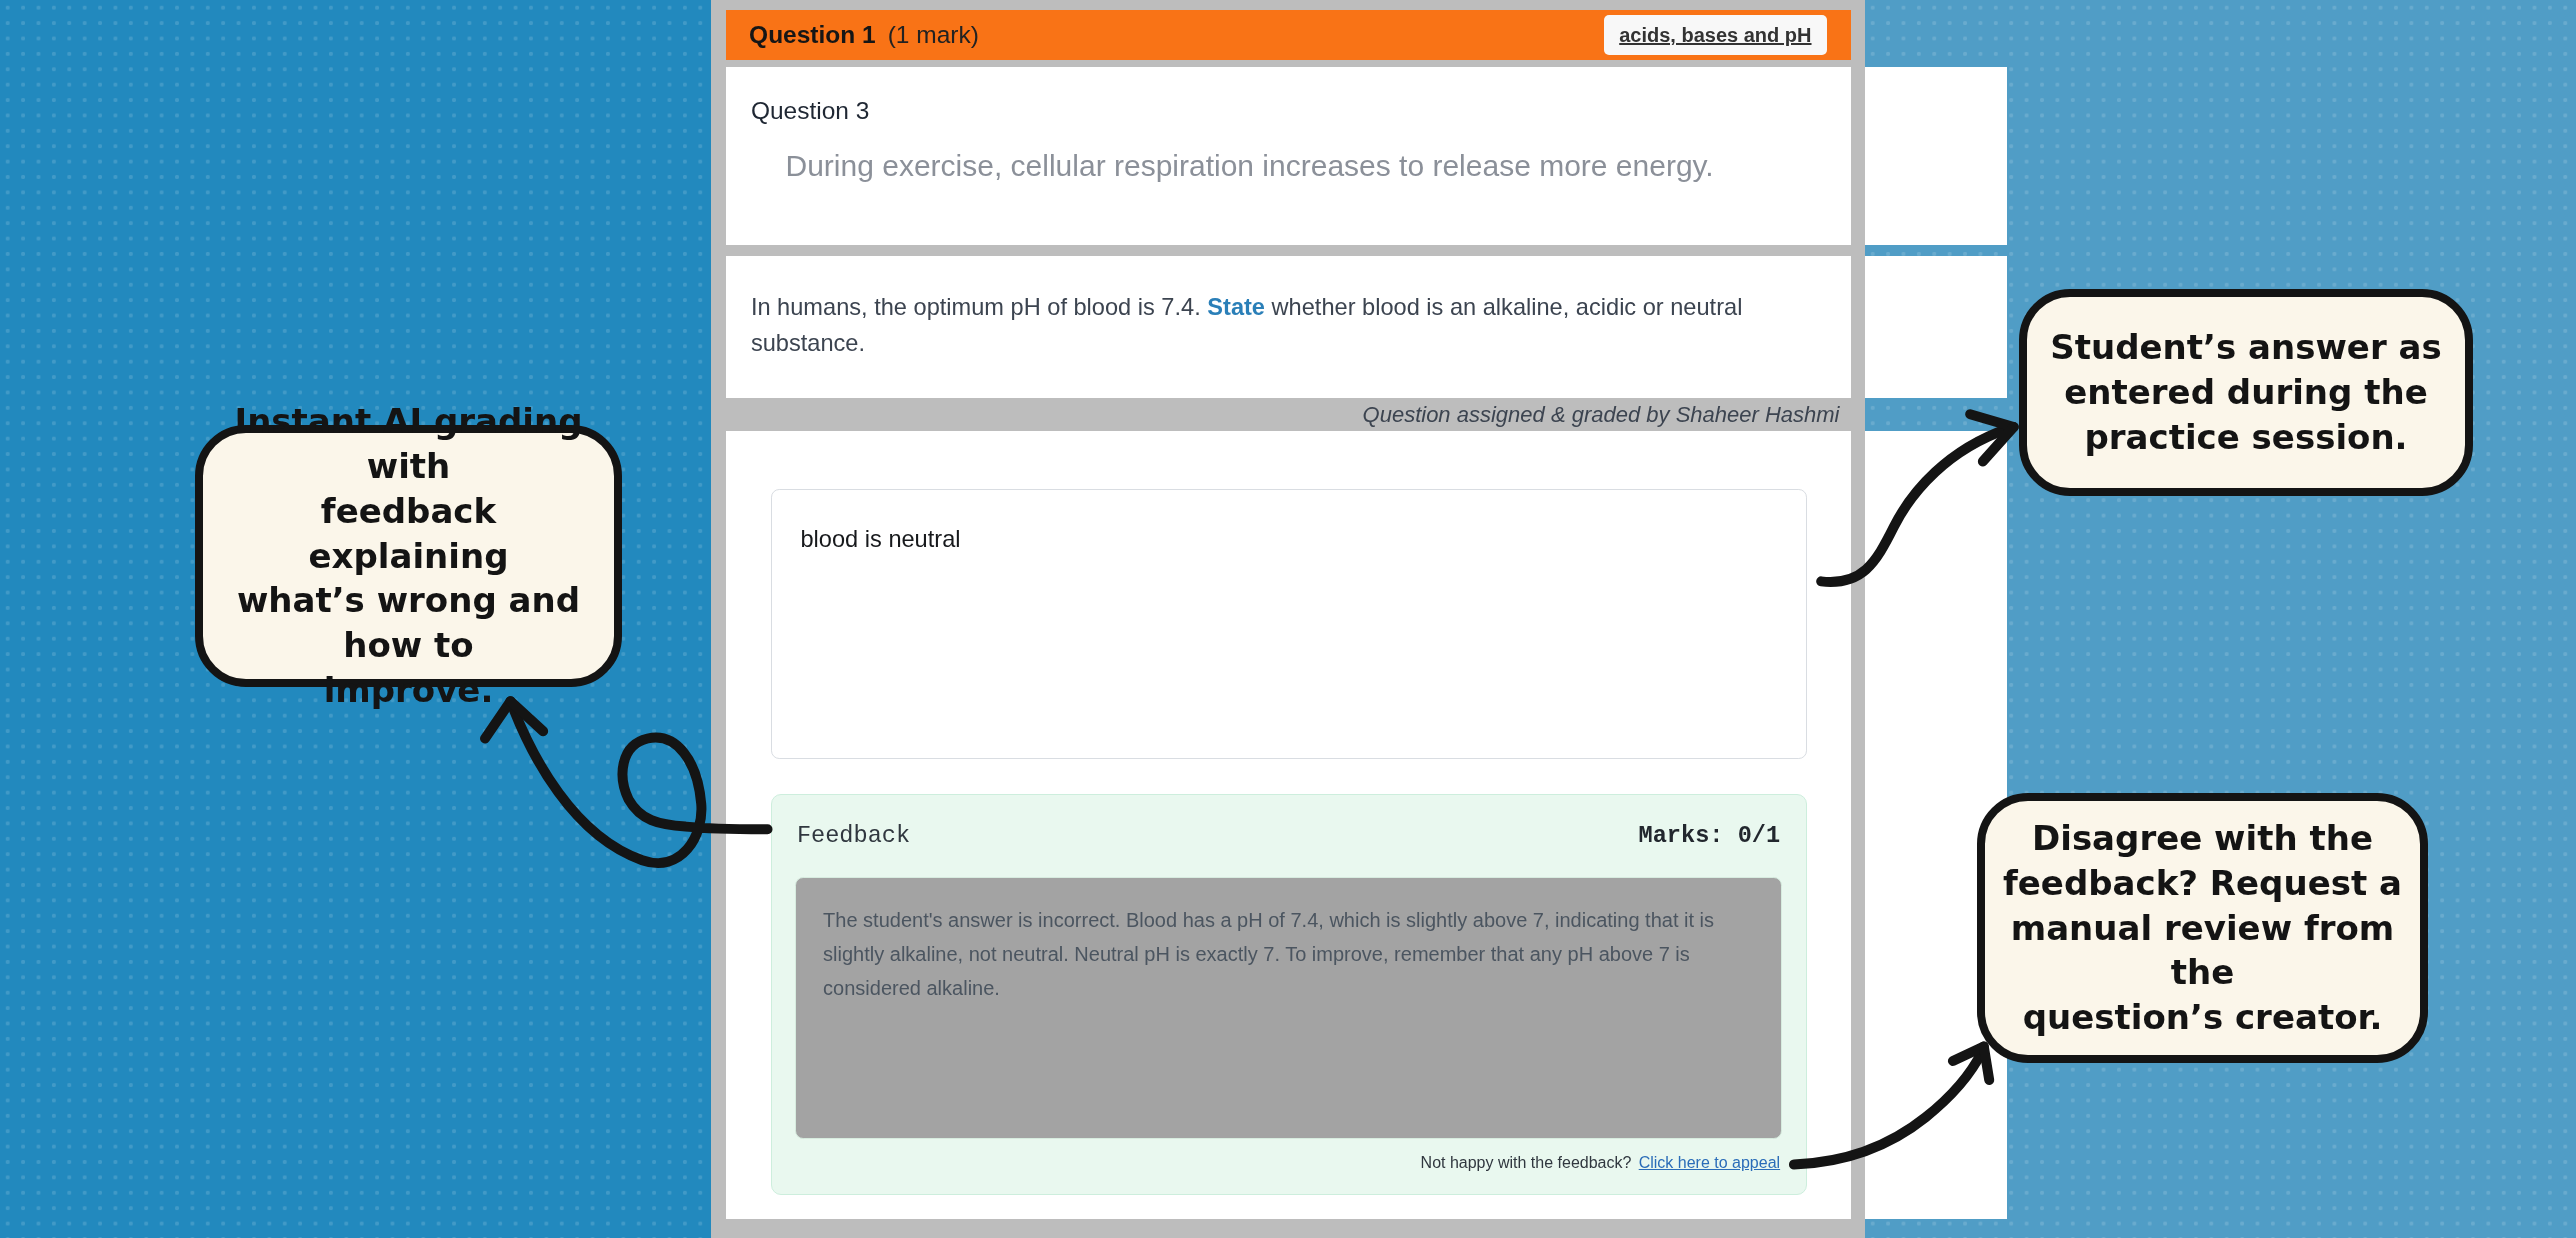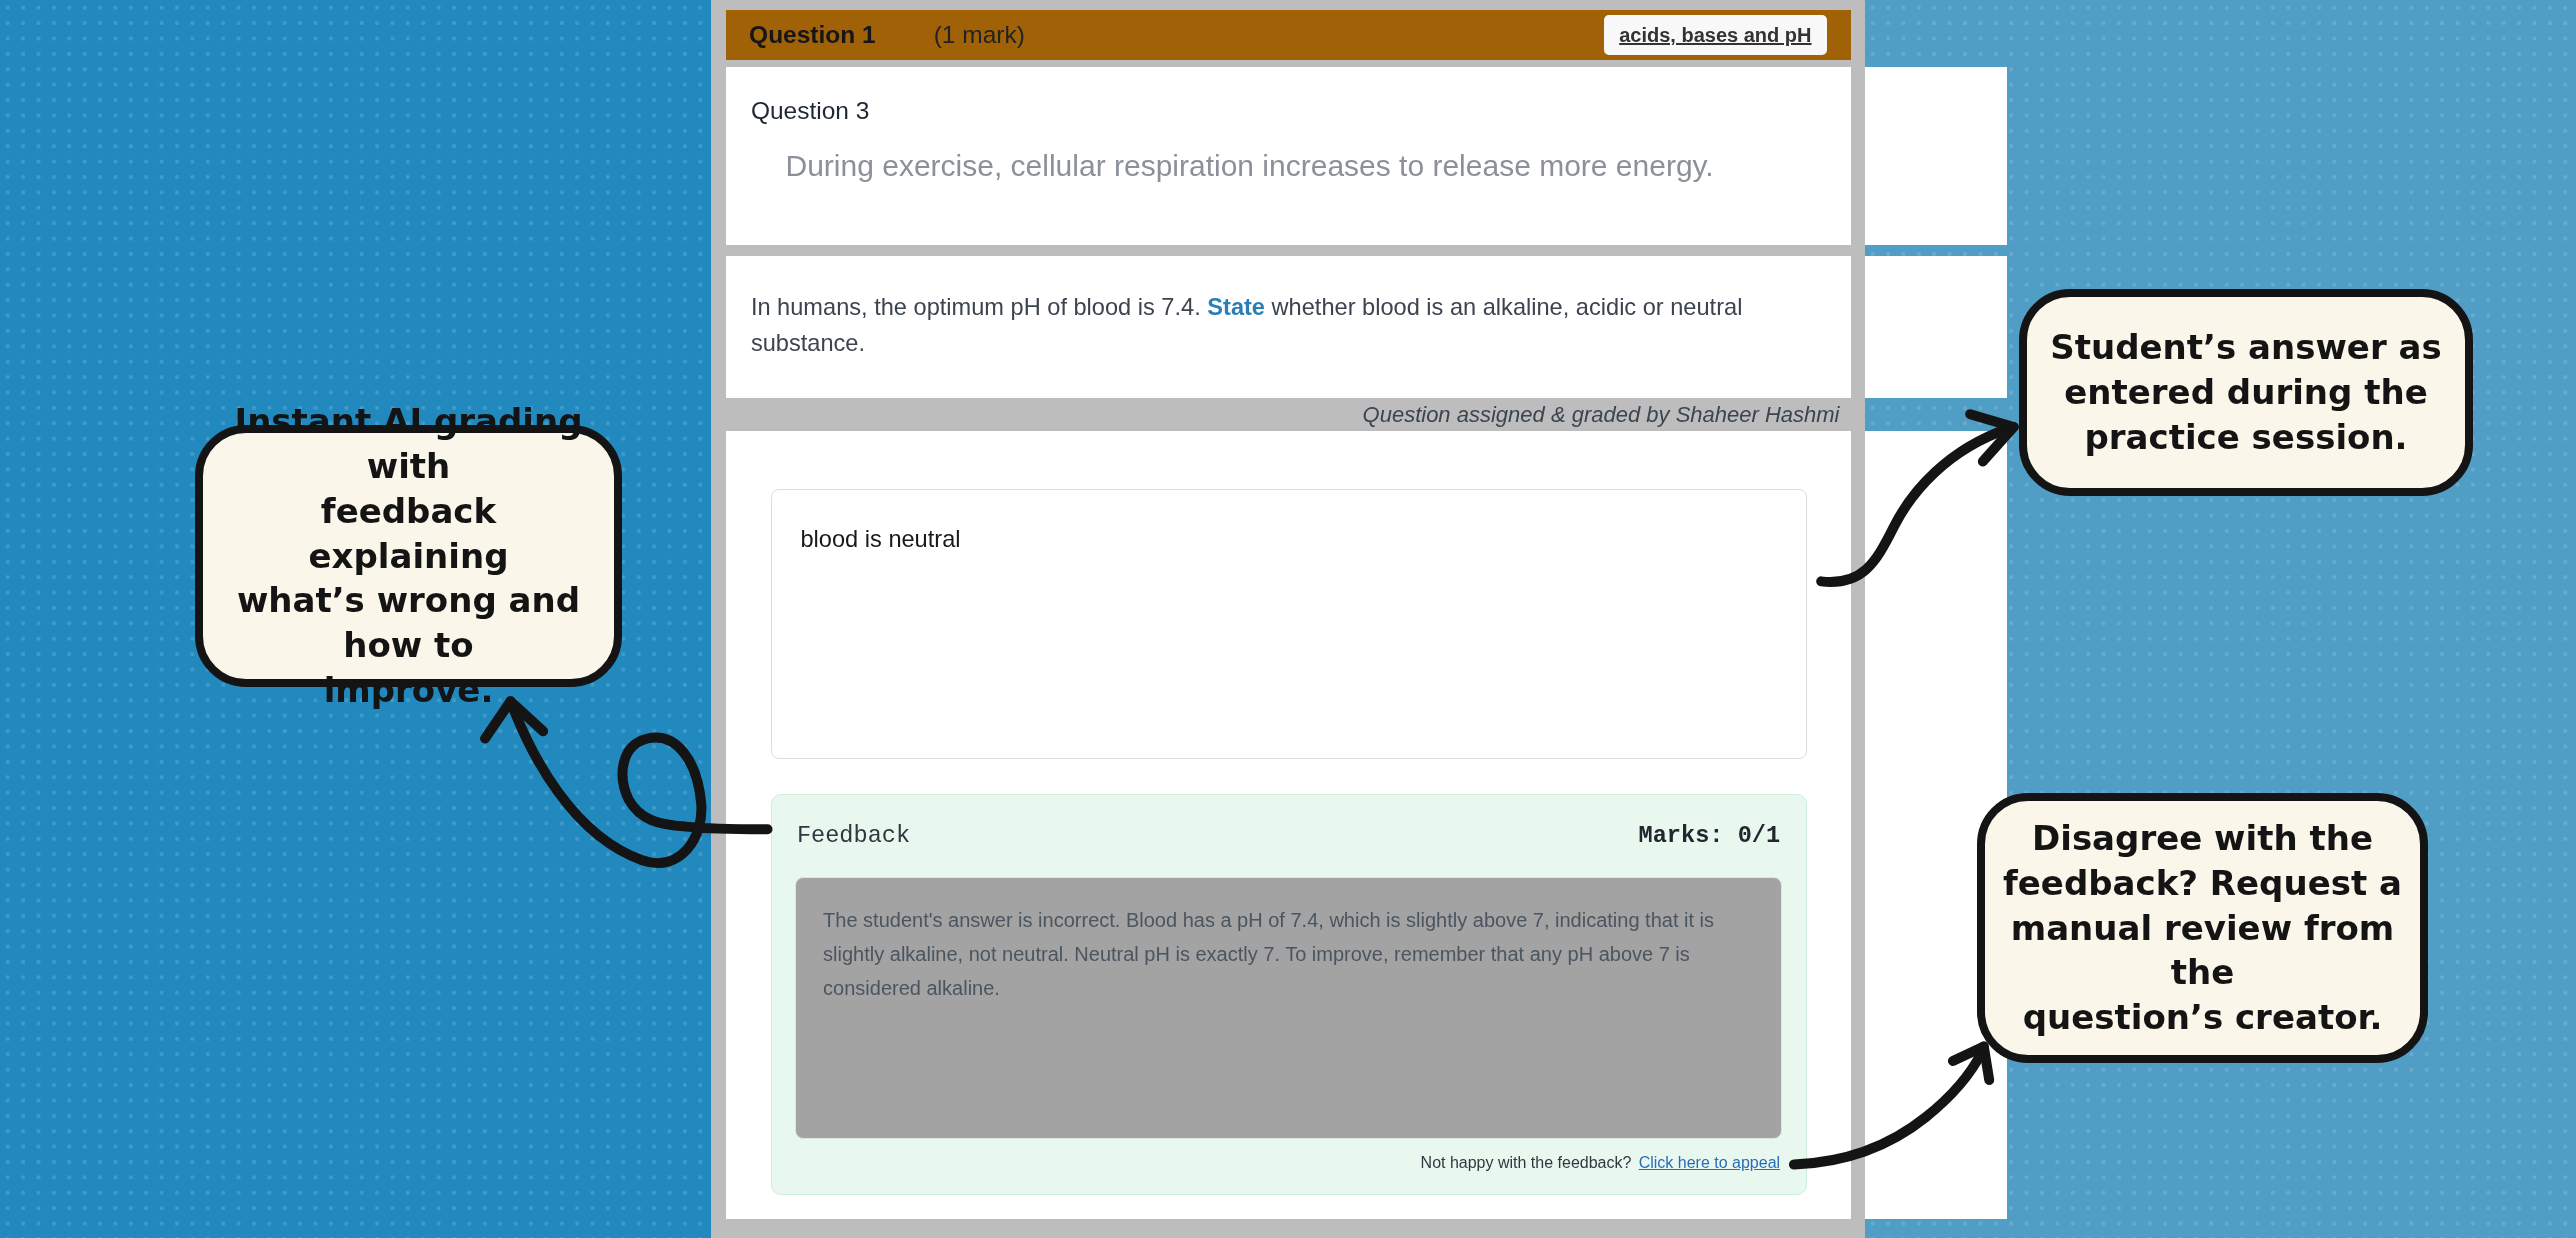--- a/index.html
+++ b/index.html
@@ -12,24 +12,24 @@
         background-size: 15.4px 15.4px; }
   .bg-left  { left:0; width:711px;  background-color:#2289be; }
   .bg-right { left:1865px; right:0; background-color:#509dc6; }
 
   
   .card { position:absolute; left:711px; top:0; width:1154px; height:1239px;
           background:#bdbdbd; }
   .panel { position:absolute; left:14.5px; width:1281px; background:#ffffff; }
 
   .header-bar { position:absolute; left:14.5px; top:10px; width:1125px; height:50px;
-                background:#a16207; display:flex; align-items:center;
-                padding:0 23.6px; color:#161616; font-size:24.5px;gap:36px; }
+                background:#f97316; display:flex; align-items:center;
+                padding:0 23.6px; color:#161616; font-size:24.5px; }
   .q-label { font-weight:700; }
-  .q-marks { font-weight:400; margin-left:22px; color:#222; }
+  .q-marks { font-weight:400; margin-left:12px; color:#222; }
   .topic-badge { margin-left:auto; background:#f8f8f8; border-radius:5px;
                  padding:8.2px 15.4px; font-size:20px; font-weight:700; color:#333;text-decoration:underline; }
 
   .context-panel { top:67px; height:178px; }
   .context-title { position:absolute; left:25.4px; top:30px; font-size:24.5px; color:#1f2733; }
   .context-text  { position:absolute; left:60px; top:82px; font-size:30px; color:#8b9099; }
 
   .prompt-panel { top:256px; height:142px; }
   .prompt-text { position:absolute; left:25.4px; top:33px; width:1072px;
                  font-size:23.6px; line-height:36px; color:#3c4450; }

